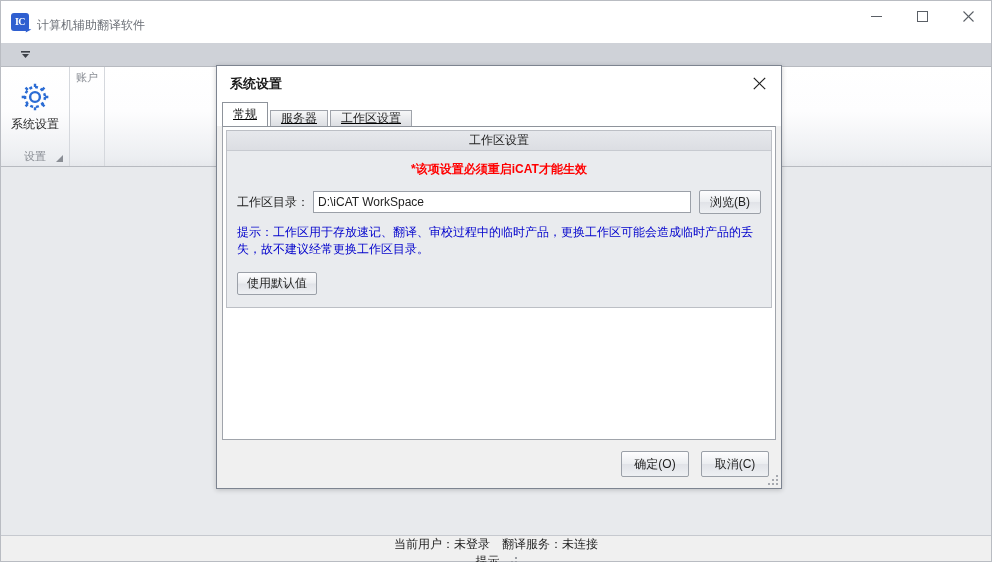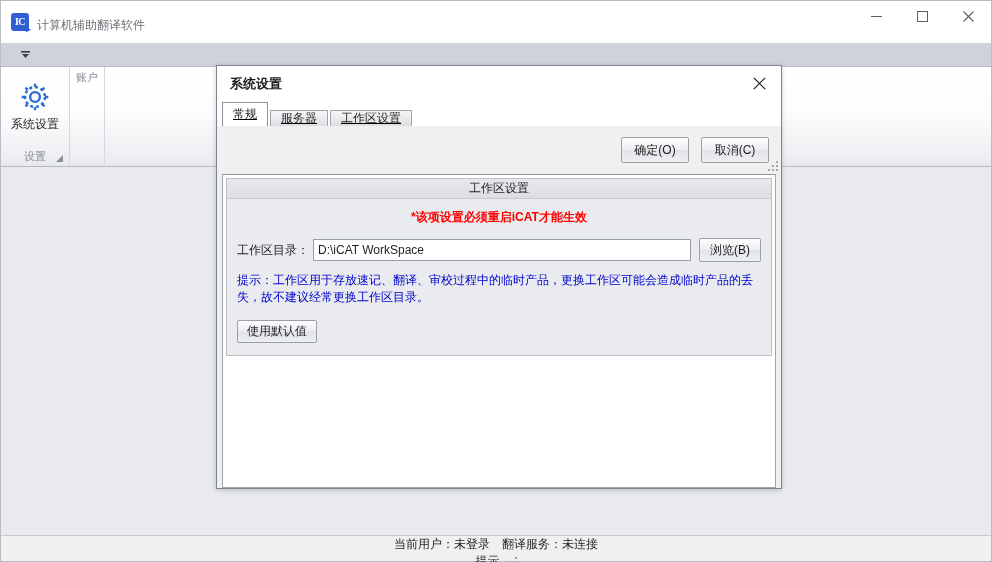--- a/index.html
+++ b/index.html
@@ -400,48 +400,48 @@
       <span>常规</span>
     </div>
     <div class="tab">
       <span>服务器</span>
     </div>
     <div class="tab">
       <span>工作区设置</span>
     </div>
   </div>
 
+  <div id="dlg-page">
+
+    <div id="groupbox">
+      <div id="group-header">工作区设置</div>
+      <div id="group-body">
+
+        <div id="warn-text">*该项设置必须重启iCAT才能生效</div>
+
+        <div class="field-row">
+          <span id="dir-label">工作区目录：</span>
+          <input id="dir-input" type="text" value="D:\iCAT WorkSpace" style="">
+          <button id="browse-btn">浏览(B)</button>
+        </div>
+
+        <div id="hint-text">提示：工作区用于存放速记、翻译、审校过程中的临时产品，更换工作区可能会造成临时产品的丢失，故不建议经常更换工作区目录。</div>
+
+        <button id="default-btn">使用默认值</button>
+      </div>
+    </div>
+
+    <div id="page-rest"></div>
+  </div>
+
   <div id="dlg-footer">
     <button class="dlg-btn">确定(O)</button>
     <button class="dlg-btn">取消(C)</button>
     <span id="dlg-grip">
       <i style="right:0;bottom:0"></i>
         <i style="right:4px;bottom:0"></i>
         <i style="right:8px;bottom:0"></i>
       <i style="right:0;bottom:4px"></i>
         <i style="right:4px;bottom:4px"></i>
       <i style="right:0;bottom:8px"></i>
     </span>
   </div>
-
-  <div id="dlg-page">
-
-    <div id="groupbox">
-      <div id="group-header">工作区设置</div>
-      <div id="group-body">
-
-        <div id="warn-text">*该项设置必须重启iCAT才能生效</div>
-
-        <div class="field-row">
-          <span id="dir-label">工作区目录：</span>
-          <input id="dir-input" type="text" value="D:\iCAT WorkSpace" style="">
-          <button id="browse-btn">浏览(B)</button>
-        </div>
-
-        <div id="hint-text">提示：工作区用于存放速记、翻译、审校过程中的临时产品，更换工作区可能会造成临时产品的丢失，故不建议经常更换工作区目录。</div>
-
-        <button id="default-btn">使用默认值</button>
-      </div>
-    </div>
-
-    <div id="page-rest"></div>
-  </div>
 </div>
 
 </body></html>

